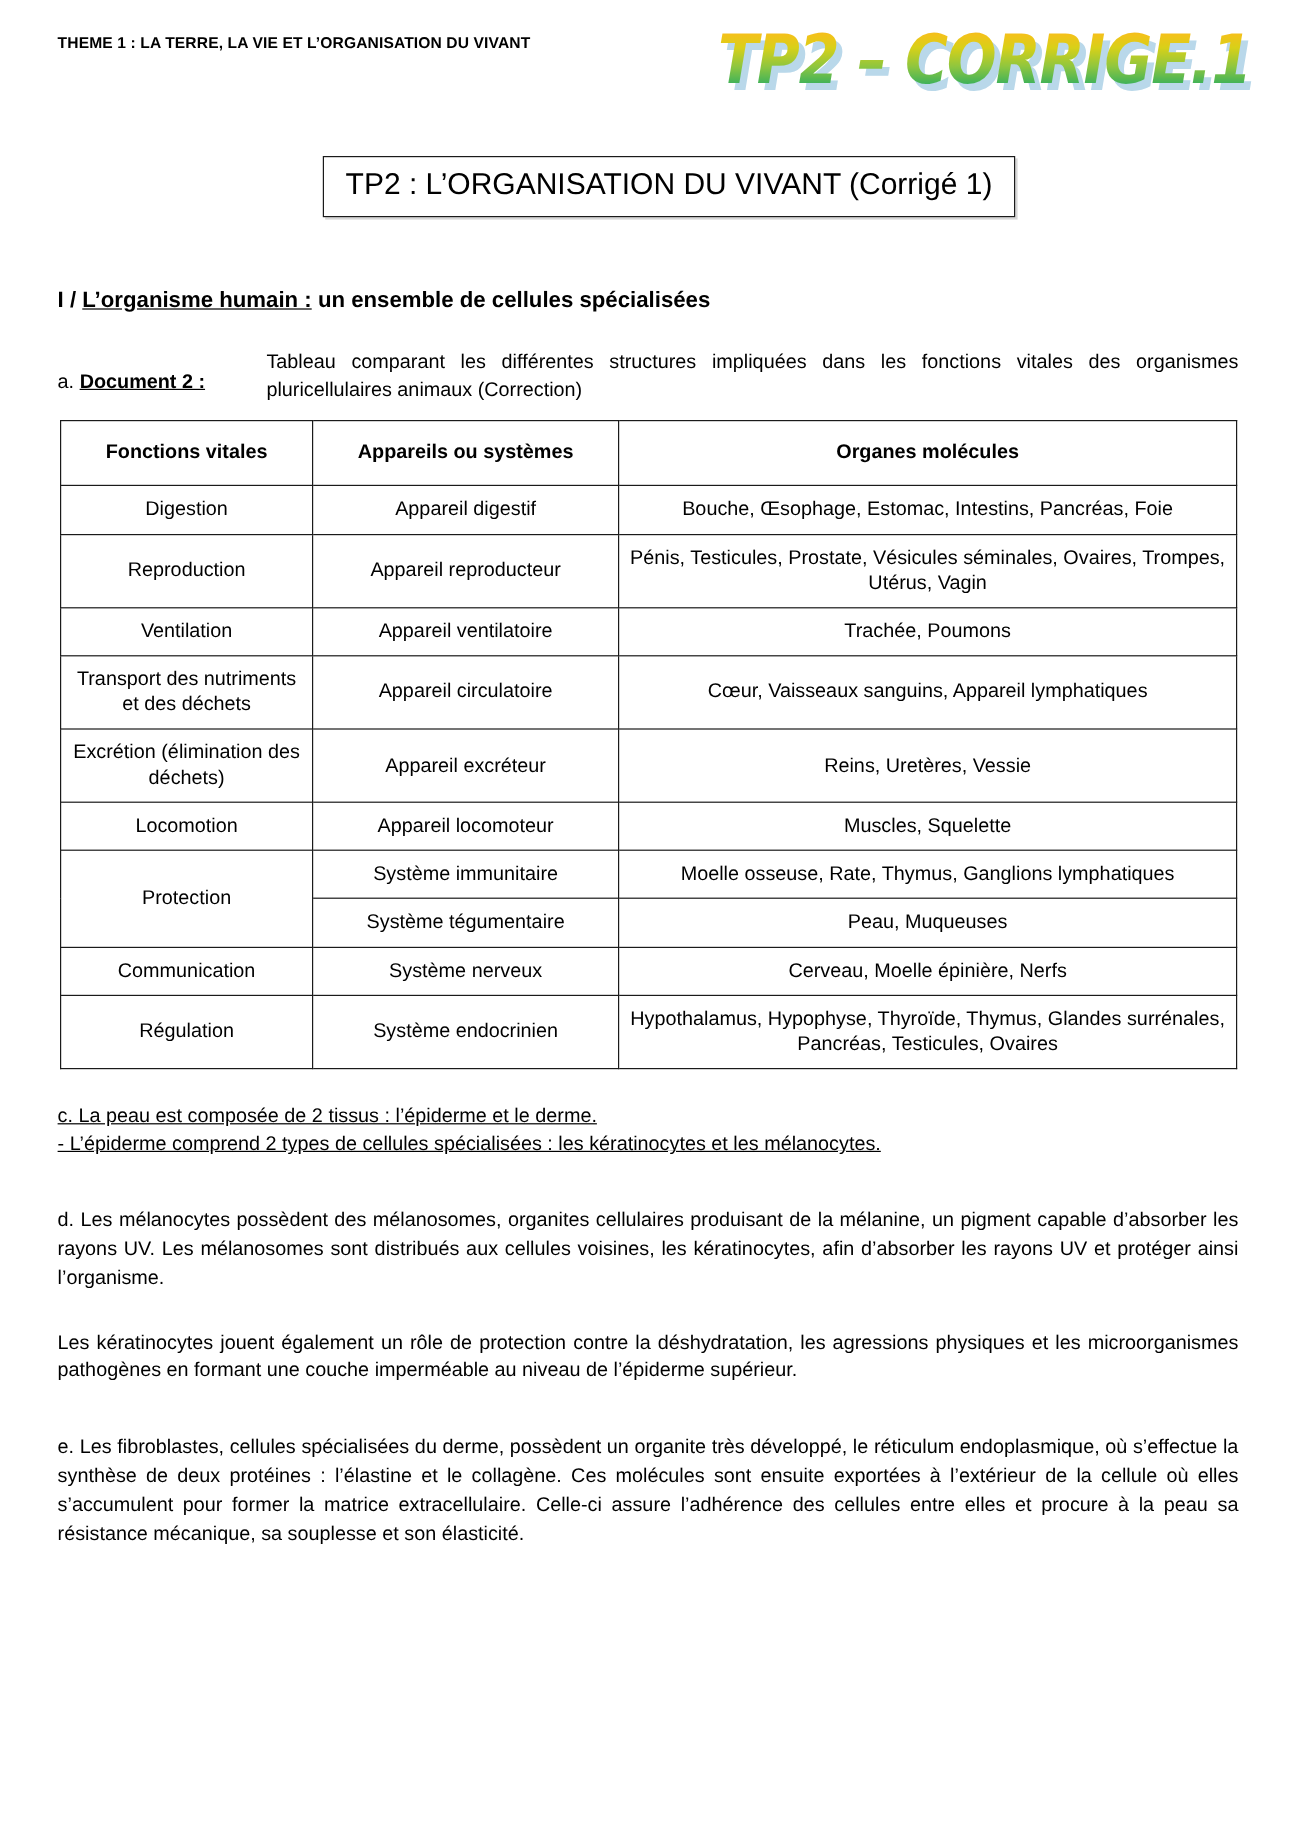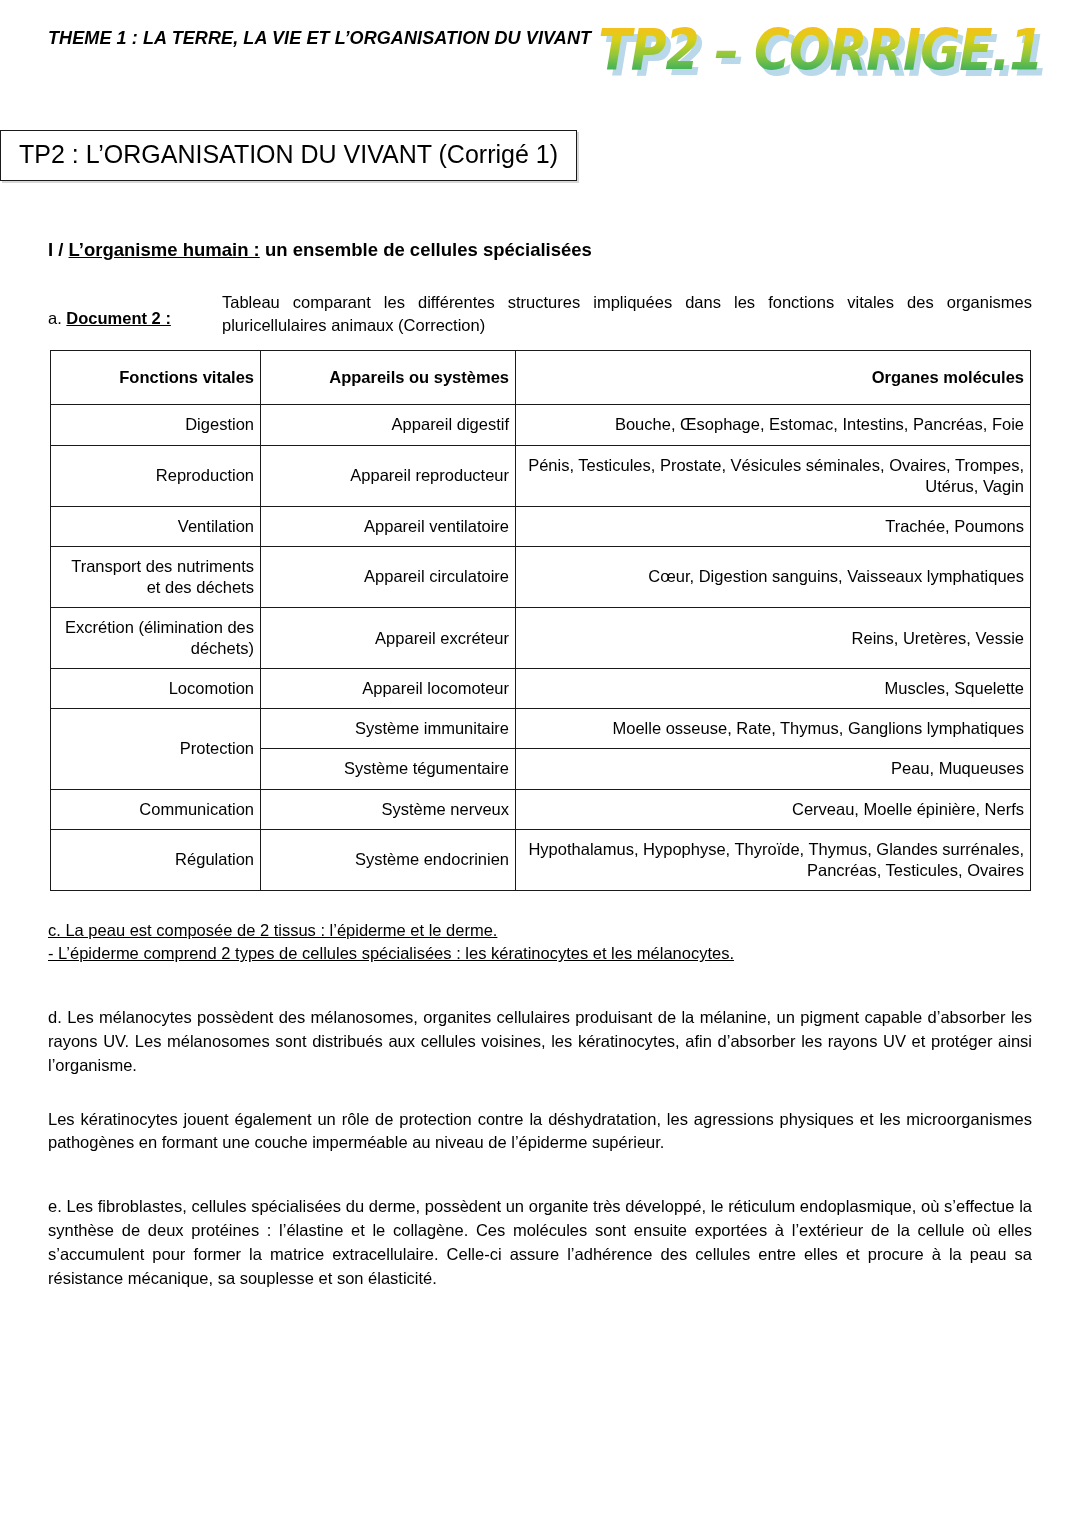--- a/index.html
+++ b/index.html
@@ -26,23 +26,22 @@
 
   
   .header-band {
     position: relative;
     height: 108px;
   }
   .theme-line {
     position: absolute;
     left: 48px;
     top: 28px;
-    font-size: 18px;
-    font-weight: bold;
-    font-style: italic;
+    font-size: 13px;
+    font-weight: bold;
     letter-spacing: 0.1px;
     white-space: nowrap;
   }
 
   .wordart {
     position: absolute;
     right: 38px;
     top: 22px;
     font-family: "DejaVu Sans", sans-serif;
     font-size: 48px;
@@ -75,20 +74,22 @@
     -webkit-background-clip: text;
     background-clip: text;
     color: transparent;
     -webkit-text-fill-color: transparent;
     white-space: nowrap;
   }
 
   
   .title-box-wrap {
     margin-top: 22px;
+    text-align: center;
+    padding-left: 35px;
   }
   .title-box {
     display: inline-block;
     border: 1.5px solid #1a1a1a;
     padding: 9px 18px 11px 18px;
     font-size: 25px;
     line-height: 1.15;
     background: #fff;
     box-shadow: 2px 2px 0 rgba(140,140,140,0.35);
   }
@@ -127,21 +128,21 @@
   table.vitals {
     margin: 14px 0 0 50px;
     width: 980px;
     border-collapse: collapse;
     table-layout: fixed;
     font-size: 16.5px;
   }
   table.vitals th,
   table.vitals td {
     border: 1.5px solid #1a1a1a;
-    text-align: right;
+    text-align: center;
     vertical-align: middle;
     padding: 9px 6px;
     line-height: 1.28;
   }
   table.vitals th {
     font-weight: bold;
     padding-top: 16px;
     padding-bottom: 16px;
   }
   col.c1 { width: 210px; }
@@ -216,21 +217,21 @@
         <td>Pénis, Testicules, Prostate, Vésicules séminales, Ovaires, Trompes, Utérus, Vagin</td>
       </tr>
       <tr>
         <td>Ventilation</td>
         <td>Appareil ventilatoire</td>
         <td>Trachée, Poumons</td>
       </tr>
       <tr>
         <td>Transport des nutriments et des déchets</td>
         <td>Appareil circulatoire</td>
-        <td>Cœur, Digestion sanguins, Vaisseaux lymphatiques</td>
+        <td>Cœur, Vaisseaux sanguins, Appareil lymphatiques</td>
       </tr>
       <tr>
         <td>Excrétion (élimination des déchets)</td>
         <td>Appareil excréteur</td>
         <td>Reins, Uretères, Vessie</td>
       </tr>
       <tr>
         <td>Locomotion</td>
         <td>Appareil locomoteur</td>
         <td>Muscles, Squelette</td>

